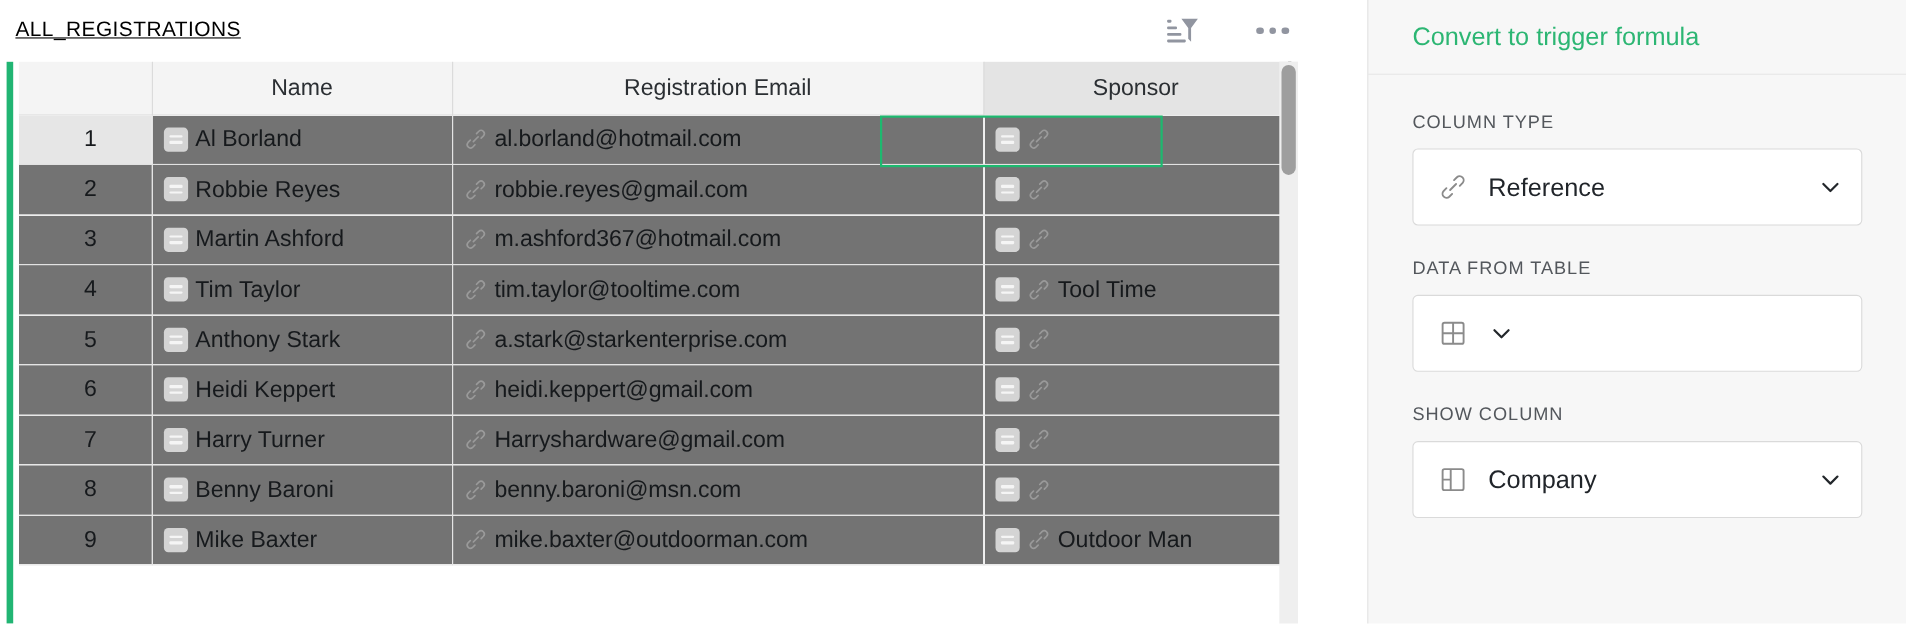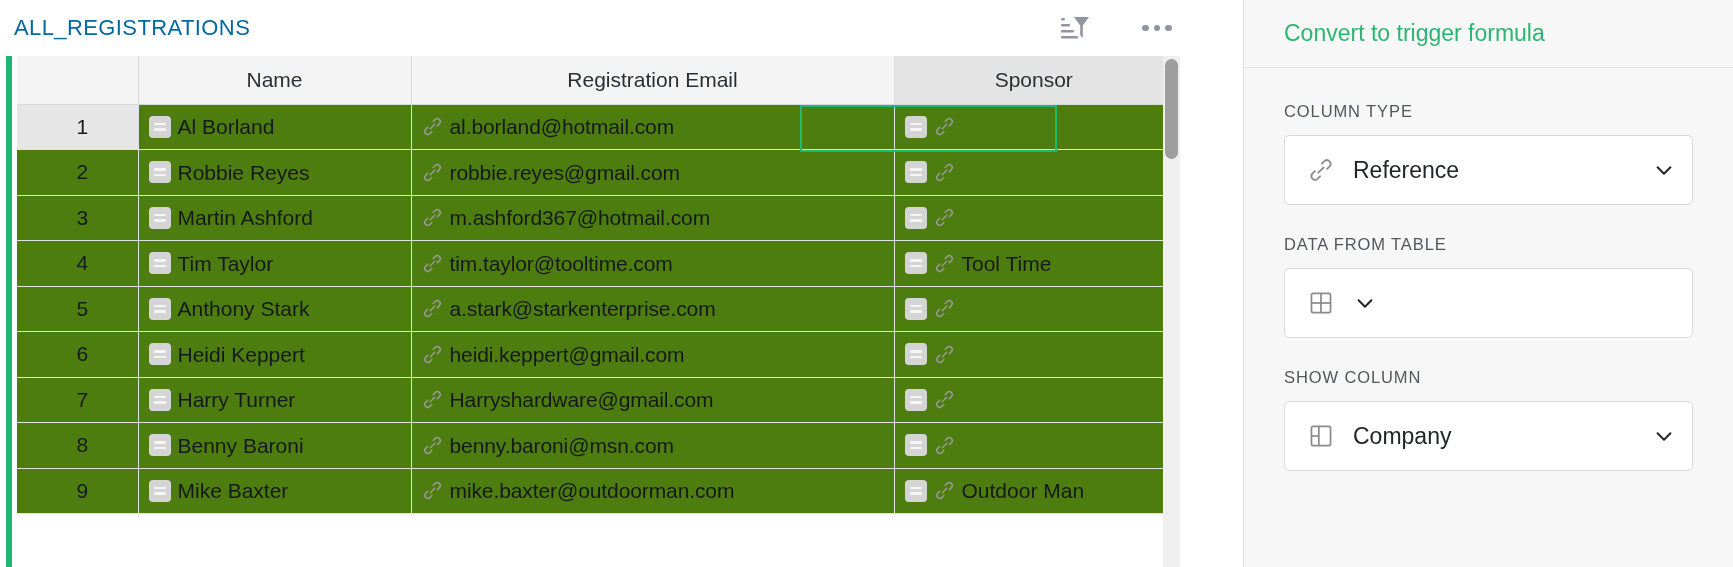--- a/index.html
+++ b/index.html
@@ -32,25 +32,26 @@
   #table-header-bar {
     position: relative;
     height: 56px;
     display: flex;
     align-items: center;
     padding: 0 0 0 14px;
     background: #ffffff;
   }
 
   #table-title {
-    font-size: 22px;
+    font-size: 19px;
     letter-spacing: 0.4px;
-    color: #0369a1;
+    color: #000000;
     font-family: "Liberation Sans", sans-serif;
     white-space: nowrap;
+    text-decoration: underline;
   }
 
   #header-actions {
     position: absolute;
     right: 70px;
     top: 0;
     height: 56px;
     display: flex;
     align-items: center;
     gap: 48px;
@@ -119,31 +120,31 @@
     border-bottom: 1px solid #d9d9d9;
     font-weight: normal;
     font-size: 21px;
     color: #2b2f33;
     text-align: center;
     font-family: "Liberation Sans", sans-serif;
     padding: 0;
   }
   table.grid-table th.col-num { background: #f4f4f4; }
   table.grid-table th.col-selected { background: #e4e4e4; }
-  table.grid-table th.col-spon { border-right: 2px solid #000000; }
+  table.grid-table th.col-spon { border-right: 7px solid #000000; }
 
   table.grid-table td {
     height: 45.5px;
     border-right: 1px solid #e2e2e2;
     border-bottom: 1px solid #e2e2e2;
     font-size: 21px;
     color: #16191c;
     padding: 0 0 0 10px;
     vertical-align: middle;
-    background: #4d7c0f;
+    background: #737373;
     font-family: "Liberation Sans", sans-serif;
     white-space: nowrap;
     overflow: hidden;
   }
 
   td.cell-num {
     text-align: center;
     padding: 0;
     color: #34383c;
     background: #ffffff;

